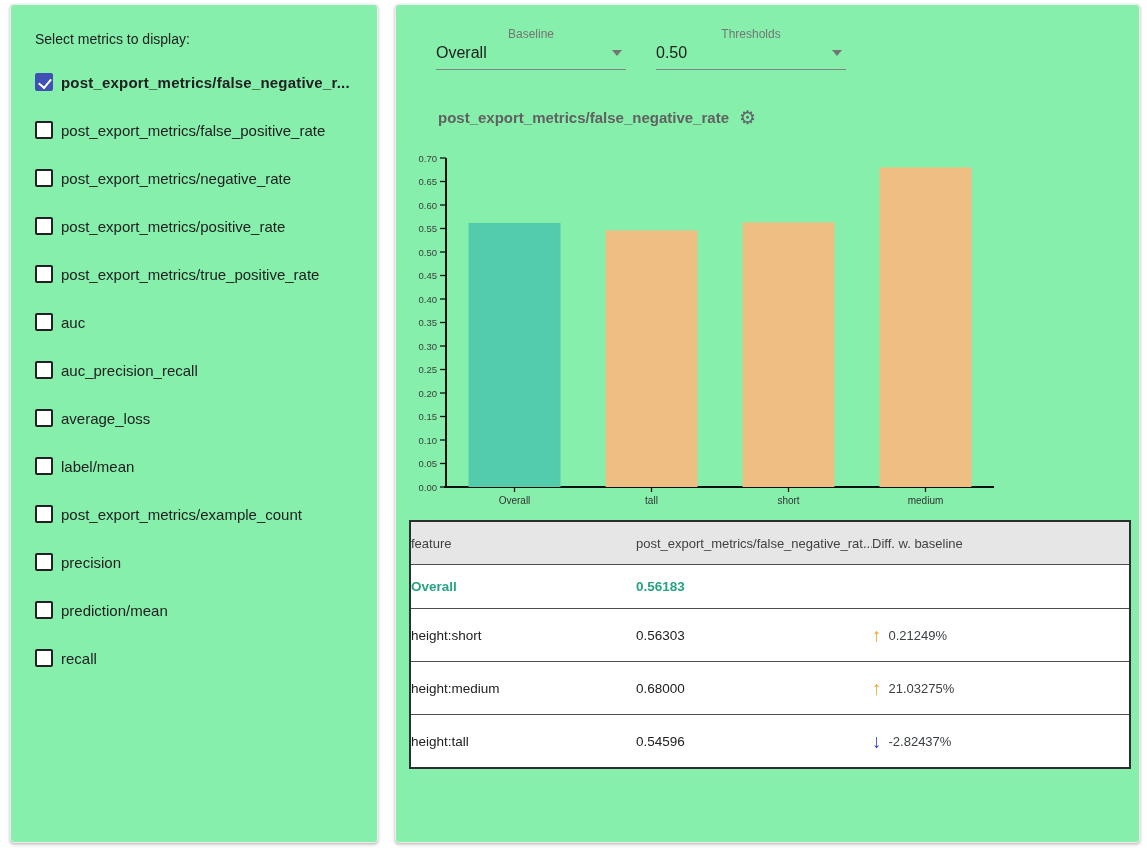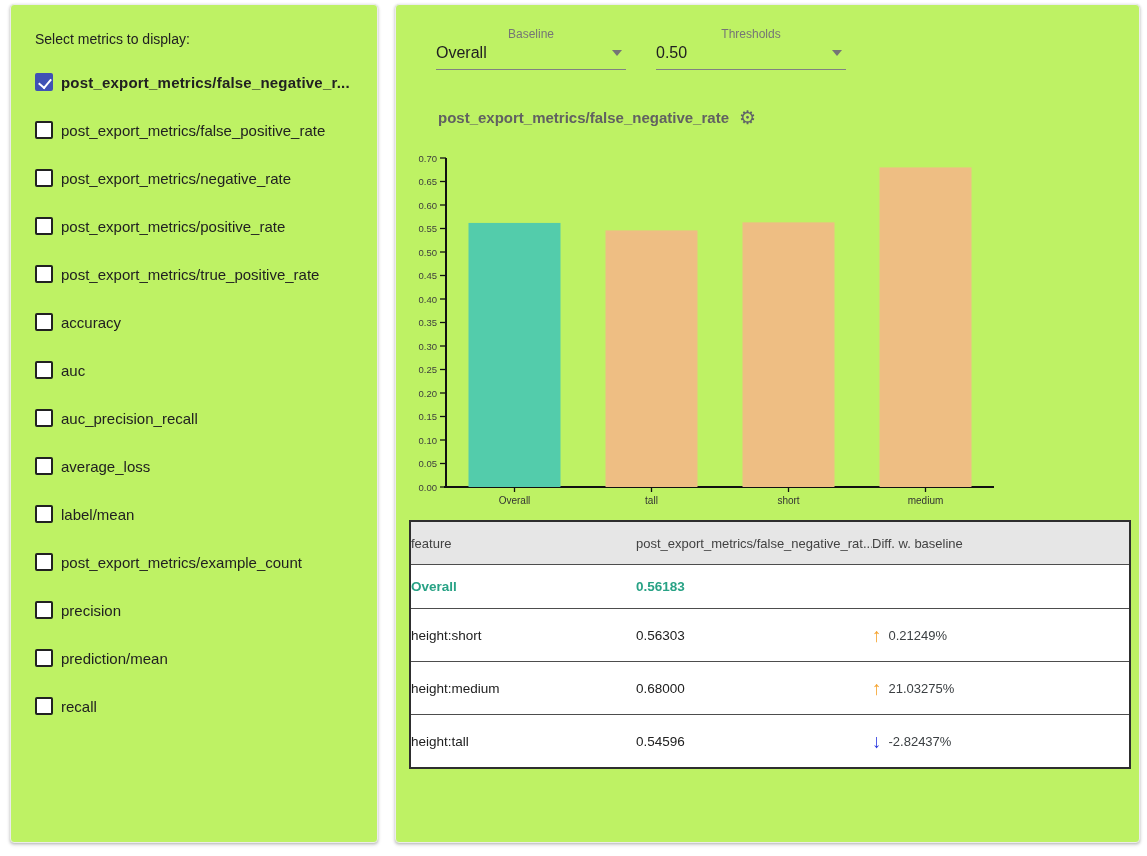--- a/index.html
+++ b/index.html
@@ -1,20 +1,20 @@
 <!DOCTYPE html>
 <html><head>
 <meta charset="utf-8">
 <style>
   * { box-sizing: border-box; margin: 0; padding: 0; }
   html, body { width: 1147px; height: 856px; background: #fff; overflow: hidden;
     font-family: "Liberation Sans", sans-serif; color: #212121; }
   .page { position: relative; width: 1147px; height: 856px; }
 
-  .card { position: absolute; background: #bef264; border-radius: 4px;
+  .card { position: absolute; background: #86efac; border-radius: 4px;
     border: 1px solid #ececec;
     box-shadow: 0 1px 3px rgba(0,0,0,0.22), 0 2px 4px rgba(0,0,0,0.10); }
 
   
   .sidebar { left: 10px; top: 4px; width: 368px; height: 839px; padding: 26px 16px 0 24px; }
   .sidebar-title { font-size: 14px; color: #212121; height: 18px; margin-bottom: 9px; }
   .metric-row { display: flex; align-items: center; height: 48px; gap: 8px; cursor: pointer; }
   .checkbox { width: 18px; height: 18px; flex: 0 0 18px; border: 2px solid #212121;
     border-radius: 2px; background: #fff; position: relative; }
   .checkbox.checked { border-color: #3f51b5; background: #3f51b5; }
@@ -80,24 +80,20 @@
           <span class="checkbox"></span>
           <span class="metric-label">post_export_metrics/negative_rate</span>
         </div>
         <div class="metric-row">
           <span class="checkbox"></span>
           <span class="metric-label">post_export_metrics/positive_rate</span>
         </div>
         <div class="metric-row">
           <span class="checkbox"></span>
           <span class="metric-label">post_export_metrics/true_positive_rate</span>
-        </div>
-        <div class="metric-row">
-          <span class="checkbox"></span>
-          <span class="metric-label">accuracy</span>
         </div>
         <div class="metric-row">
           <span class="checkbox"></span>
           <span class="metric-label">auc</span>
         </div>
         <div class="metric-row">
           <span class="checkbox"></span>
           <span class="metric-label">auc_precision_recall</span>
         </div>
         <div class="metric-row">

